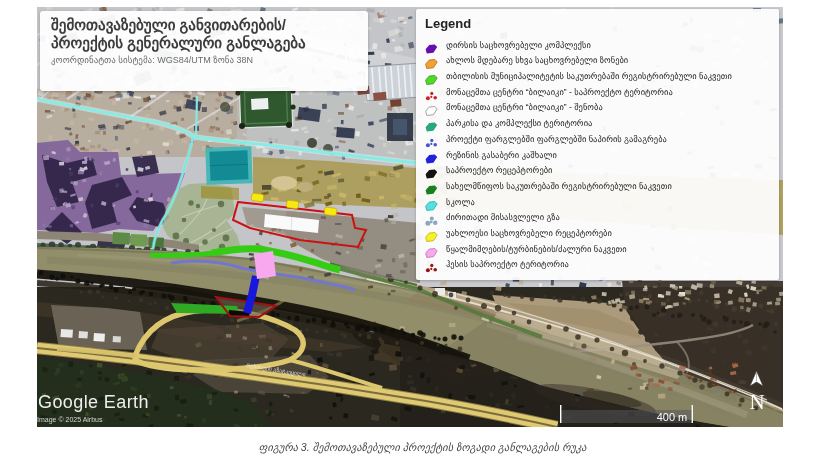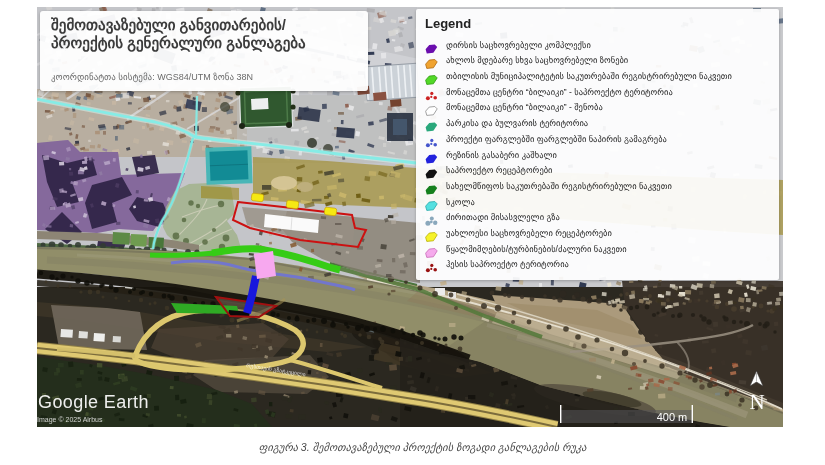--- a/index.html
+++ b/index.html
@@ -1,18 +1,18 @@
 <!DOCTYPE html>
 <html><head><meta charset="utf-8"><style>
 *{margin:0;padding:0;box-sizing:border-box}
 body{width:825px;height:465px;background:#ffffff;font-family:"Liberation Sans",sans-serif;overflow:hidden;position:relative}
 .map{position:absolute;left:37px;top:7px;width:746px;height:420px;overflow:hidden}
 .tbox{position:absolute;left:40px;top:11px;width:328px;height:80px;background:rgba(255,255,255,0.95);border-radius:3px;box-shadow:0 1px 3px rgba(0,0,0,0.25);padding:5px 8px 0 11px}
 .tbox .t{font-weight:bold;font-size:15px;line-height:18px;color:#3c3c3c}
-.tbox .s{font-size:9px;color:#6a6a6a;margin-top:20px}
+.tbox .s{font-size:9px;color:#6a6a6a;margin-top:3px}
 .lbox{position:absolute;left:416px;top:9px;width:363px;height:271px;background:rgba(255,255,255,0.93);border-radius:2px;box-shadow:0 1px 3px rgba(0,0,0,0.25);padding:6px 6px 0 9px}
 .lbox .lh{font-weight:bold;font-size:13px;color:#222;margin:1px 0 3px 0}
 .lr{display:flex;align-items:flex-end;height:15.7px}
 .li{width:13px;height:10px;flex:0 0 13px;margin-right:8px}
 .lt{font-size:8.5px;color:#1c1c1c;white-space:nowrap}
 .cap{position:absolute;left:10px;top:441px;width:825px;text-align:center;font-style:italic;font-size:10.5px;color:#4a4a4a}
 </style></head><body>
 <div class="map"><svg width="746" height="420" viewBox="0 0 746 420">
       <rect width="746" height="420" fill="#c4c5c9"></rect>
       <rect x="0" y="82" width="210" height="68" fill="#b4a692" opacity="0.75"></rect>
@@ -1612,21 +1612,21 @@
     <div class="lr">
       <span class="li"><svg width="13" height="10" viewBox="0 0 13 10">
           <path d="M1.8,9.4 L0.6,5.2 L4.2,1.1 L9.8,0.5 L12.2,2.9 L8.4,8.8 Z" fill="#ffffff" stroke="#8a8a8a" stroke-width="0.8"></path>
         </svg></span>
       <span class="lt">მონაცემთა ცენტრი “ბილაიკი” - შენობა</span>
     </div>
     <div class="lr">
       <span class="li"><svg width="13" height="10" viewBox="0 0 13 10">
           <path d="M1.8,9.4 L0.6,5.2 L4.2,1.1 L9.8,0.5 L12.2,2.9 L8.4,8.8 Z" fill="#2aa87c" stroke="none" stroke-width="0.8"></path>
         </svg></span>
-      <span class="lt">პარკისა და ბულვარის ტერიტორია</span>
+      <span class="lt">პარკისა და კომპლექსი ტერიტორია</span>
     </div>
     <div class="lr">
       <span class="li"><svg width="13" height="10" viewBox="0 0 13 10">
           <circle cx="2.9" cy="7.2" r="2.0" fill="#4455cc"></circle>
           <circle cx="6.8" cy="2.4" r="1.6" fill="#4455cc"></circle>
           <circle cx="10.2" cy="6.8" r="1.8" fill="#4455cc"></circle>
           <circle cx="6.3" cy="5.9" r="1.1" fill="#4455cc"></circle>
         </svg></span>
       <span class="lt">პროექტი ფარგლებში ფარგლებში ნაპირის გამაგრება</span>
     </div>

